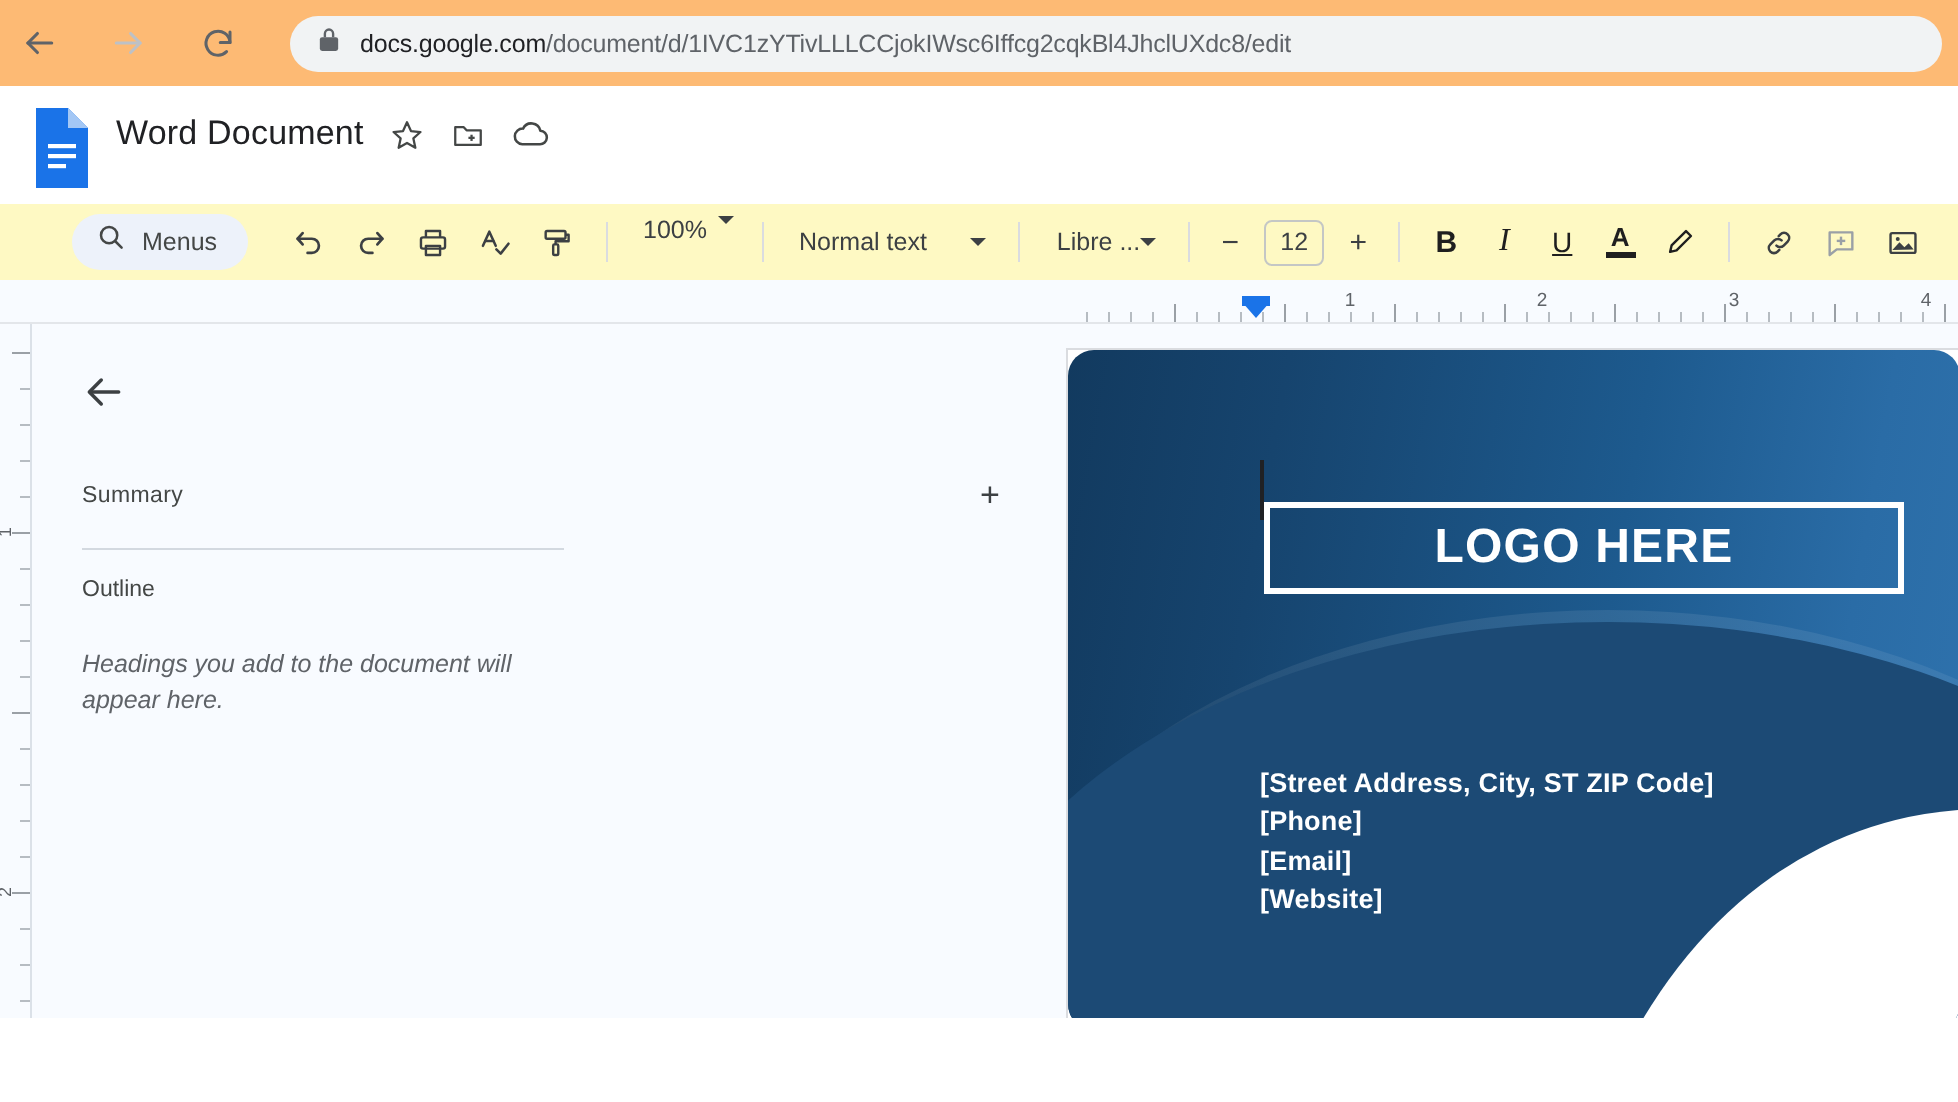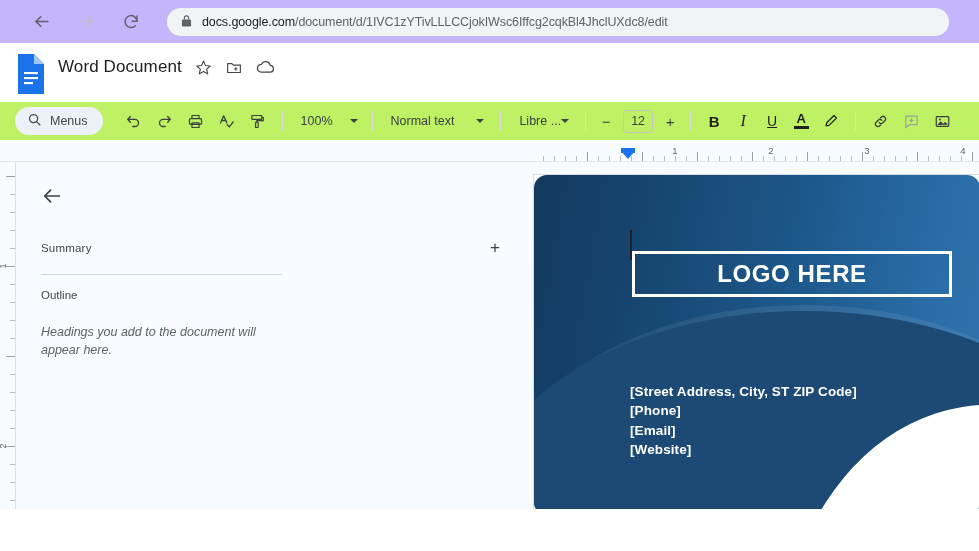--- a/index.html
+++ b/index.html
@@ -81,24 +81,24 @@
   .newtab::before, .newtab::after {
     content: "";
     position: absolute;
     background: #3c4043;
   }
   .newtab::before { left: 7px; top: 13.2px; width: 14px; height: 1.8px; }
   .newtab::after  { left: 13.1px; top: 7px; width: 1.8px; height: 14px; }
 
   .toolbar-nav {
     height: 43px;
-    background: #c4b5fd;
+    background: #fdba74;
     display: flex;
     align-items: center;
-    padding: 0 26px;
+    padding: 0 4px;
     gap: 15px;
   }
   .nav-btn {
     width: 30px; height: 30px;
     display: flex; align-items: center; justify-content: center;
     border-radius: 50%;
     color: #5f6368;
     font-size: 17px;
     flex: 0 0 auto;
   }
@@ -166,23 +166,23 @@
     padding: 2px 2px;
     border-radius: 4px;
     white-space: nowrap;
   }
 
   
   .docs-toolbar {
     height: 38px;
     display: flex;
     align-items: center;
-    padding: 0 10px 0 15px;
+    padding: 0 10px 0 36px;
     gap: 3px;
-    background: #bef264;
+    background: #fef9c3;
   }
   .menus-pill {
     height: 28px;
     background: #edf2fa;
     border-radius: 16px;
     display: flex;
     align-items: center;
     gap: 8px;
     padding: 0 15px 0 12px;
     margin-right: 14px;
@@ -197,21 +197,21 @@
     color: #3c4043;
     flex: 0 0 auto;
   }
   .tb-sep {
     width: 1px; height: 20px;
     background: #dadce0;
     margin: 0 7px;
     flex: 0 0 auto;
   }
   .tb-zoom {
-    display: flex; align-items: center; gap: 17px;
+    display: flex; align-items: flex-start; gap: 5px;
     font-size: 12.5px; color: #3c4043;
     padding: 0 4px 0 8px;
     height: 26px;
     flex: 0 0 auto;
   }
   .caret {
     width: 0; height: 0;
     border-left: 4px solid transparent;
     border-right: 4px solid transparent;
     border-top: 4.5px solid #3c4043;

